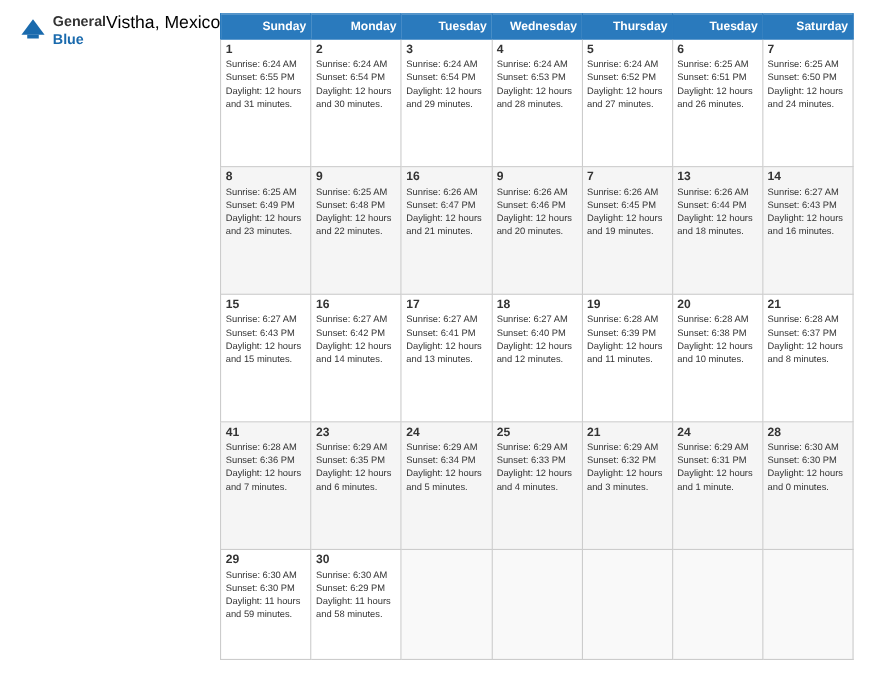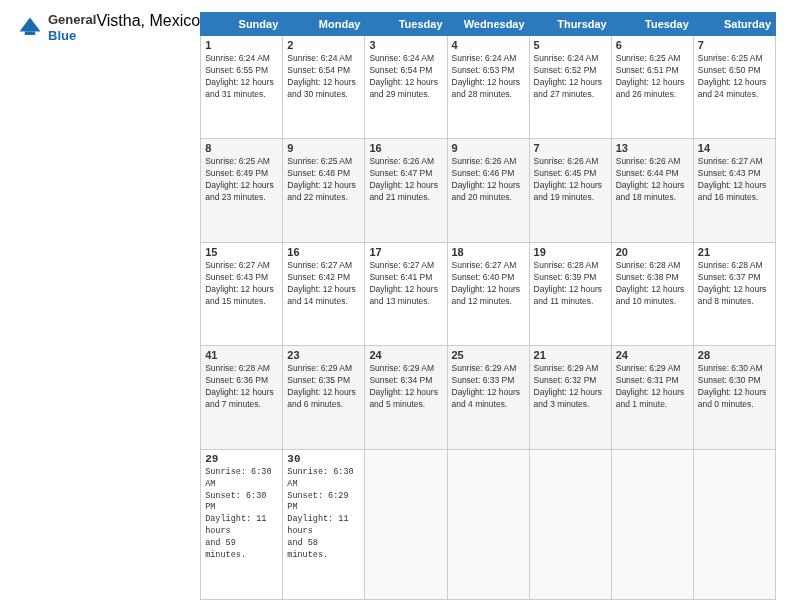--- a/index.html
+++ b/index.html
@@ -89,21 +89,20 @@
     .day-info {
       font-size: 8.5px;
       color: #333;
       line-height: 1.4;
     }
     .empty-cell {
       background: #f9f9f9 !important;
     }
     .last-row td {
       height: 65px;
-      font-family: Liberation Mono, monospace;
     }
   </style>
 </head>
 <body>
 
 <div class="page">
   <div class="header">
     <div class="logo">
       <svg class="logo-icon" viewBox="0 0 32 32">
         <polygon points="16,4 28,20 4,20" fill="#1a6aad"></polygon>

